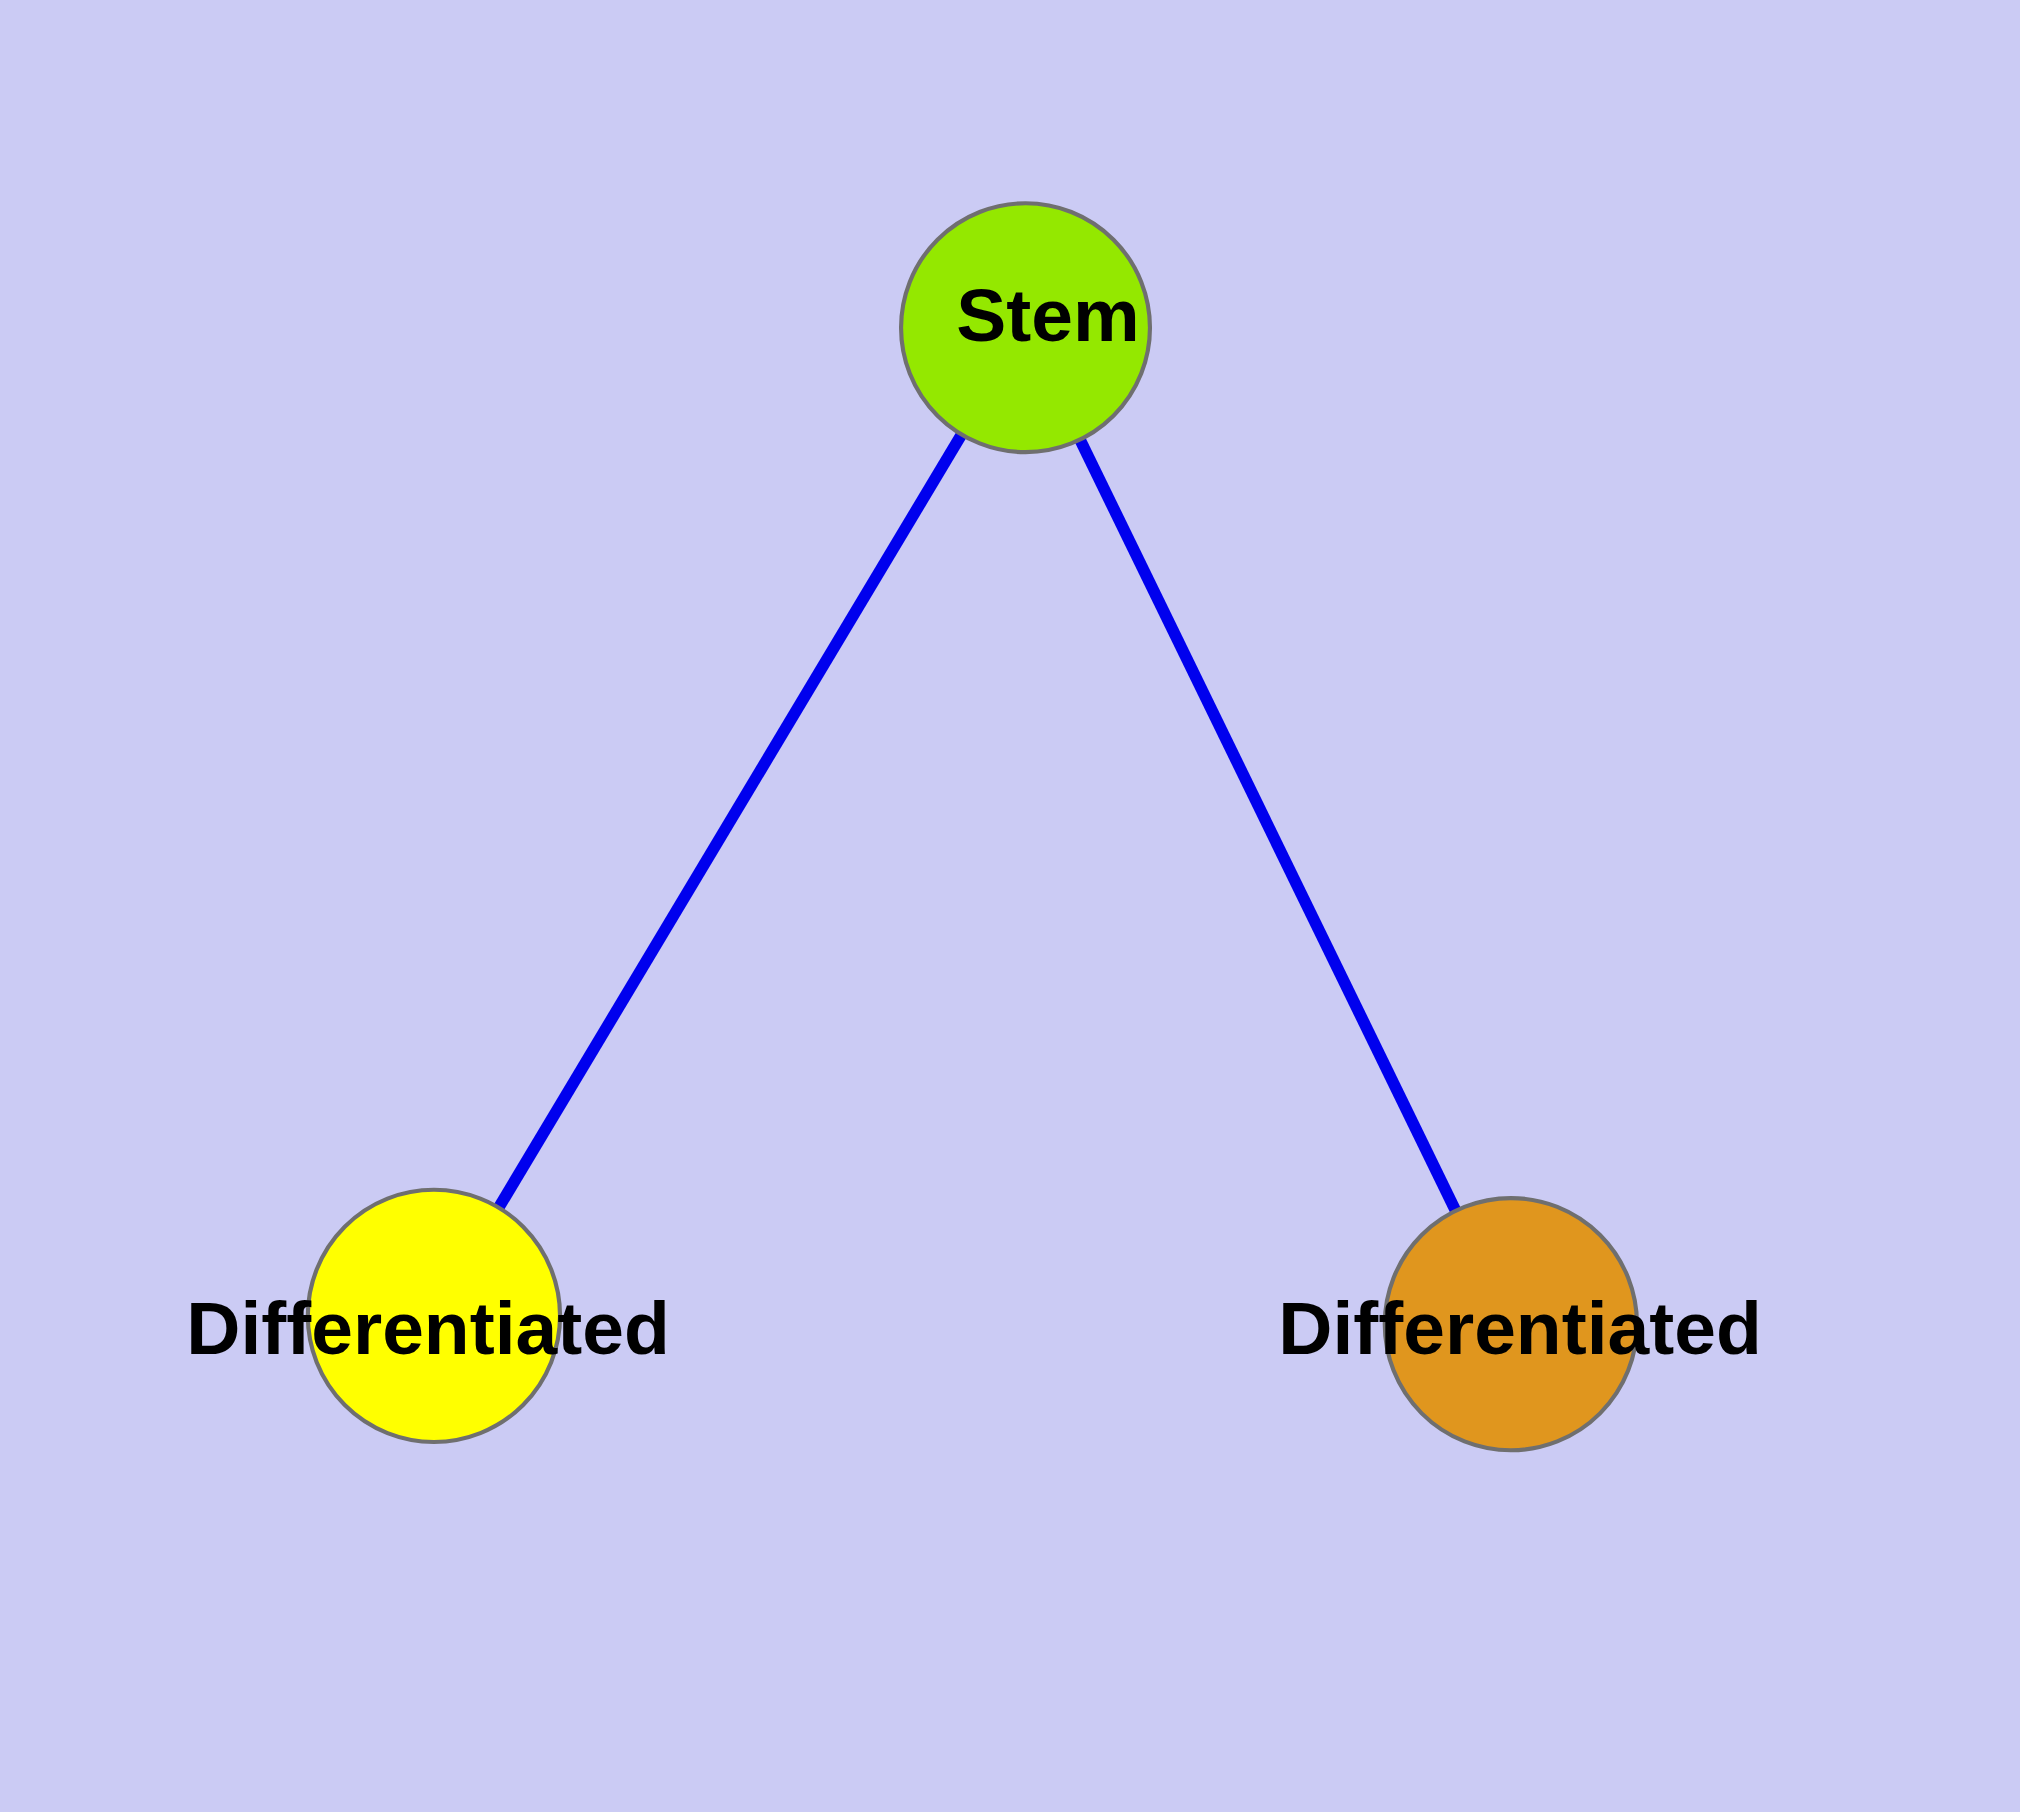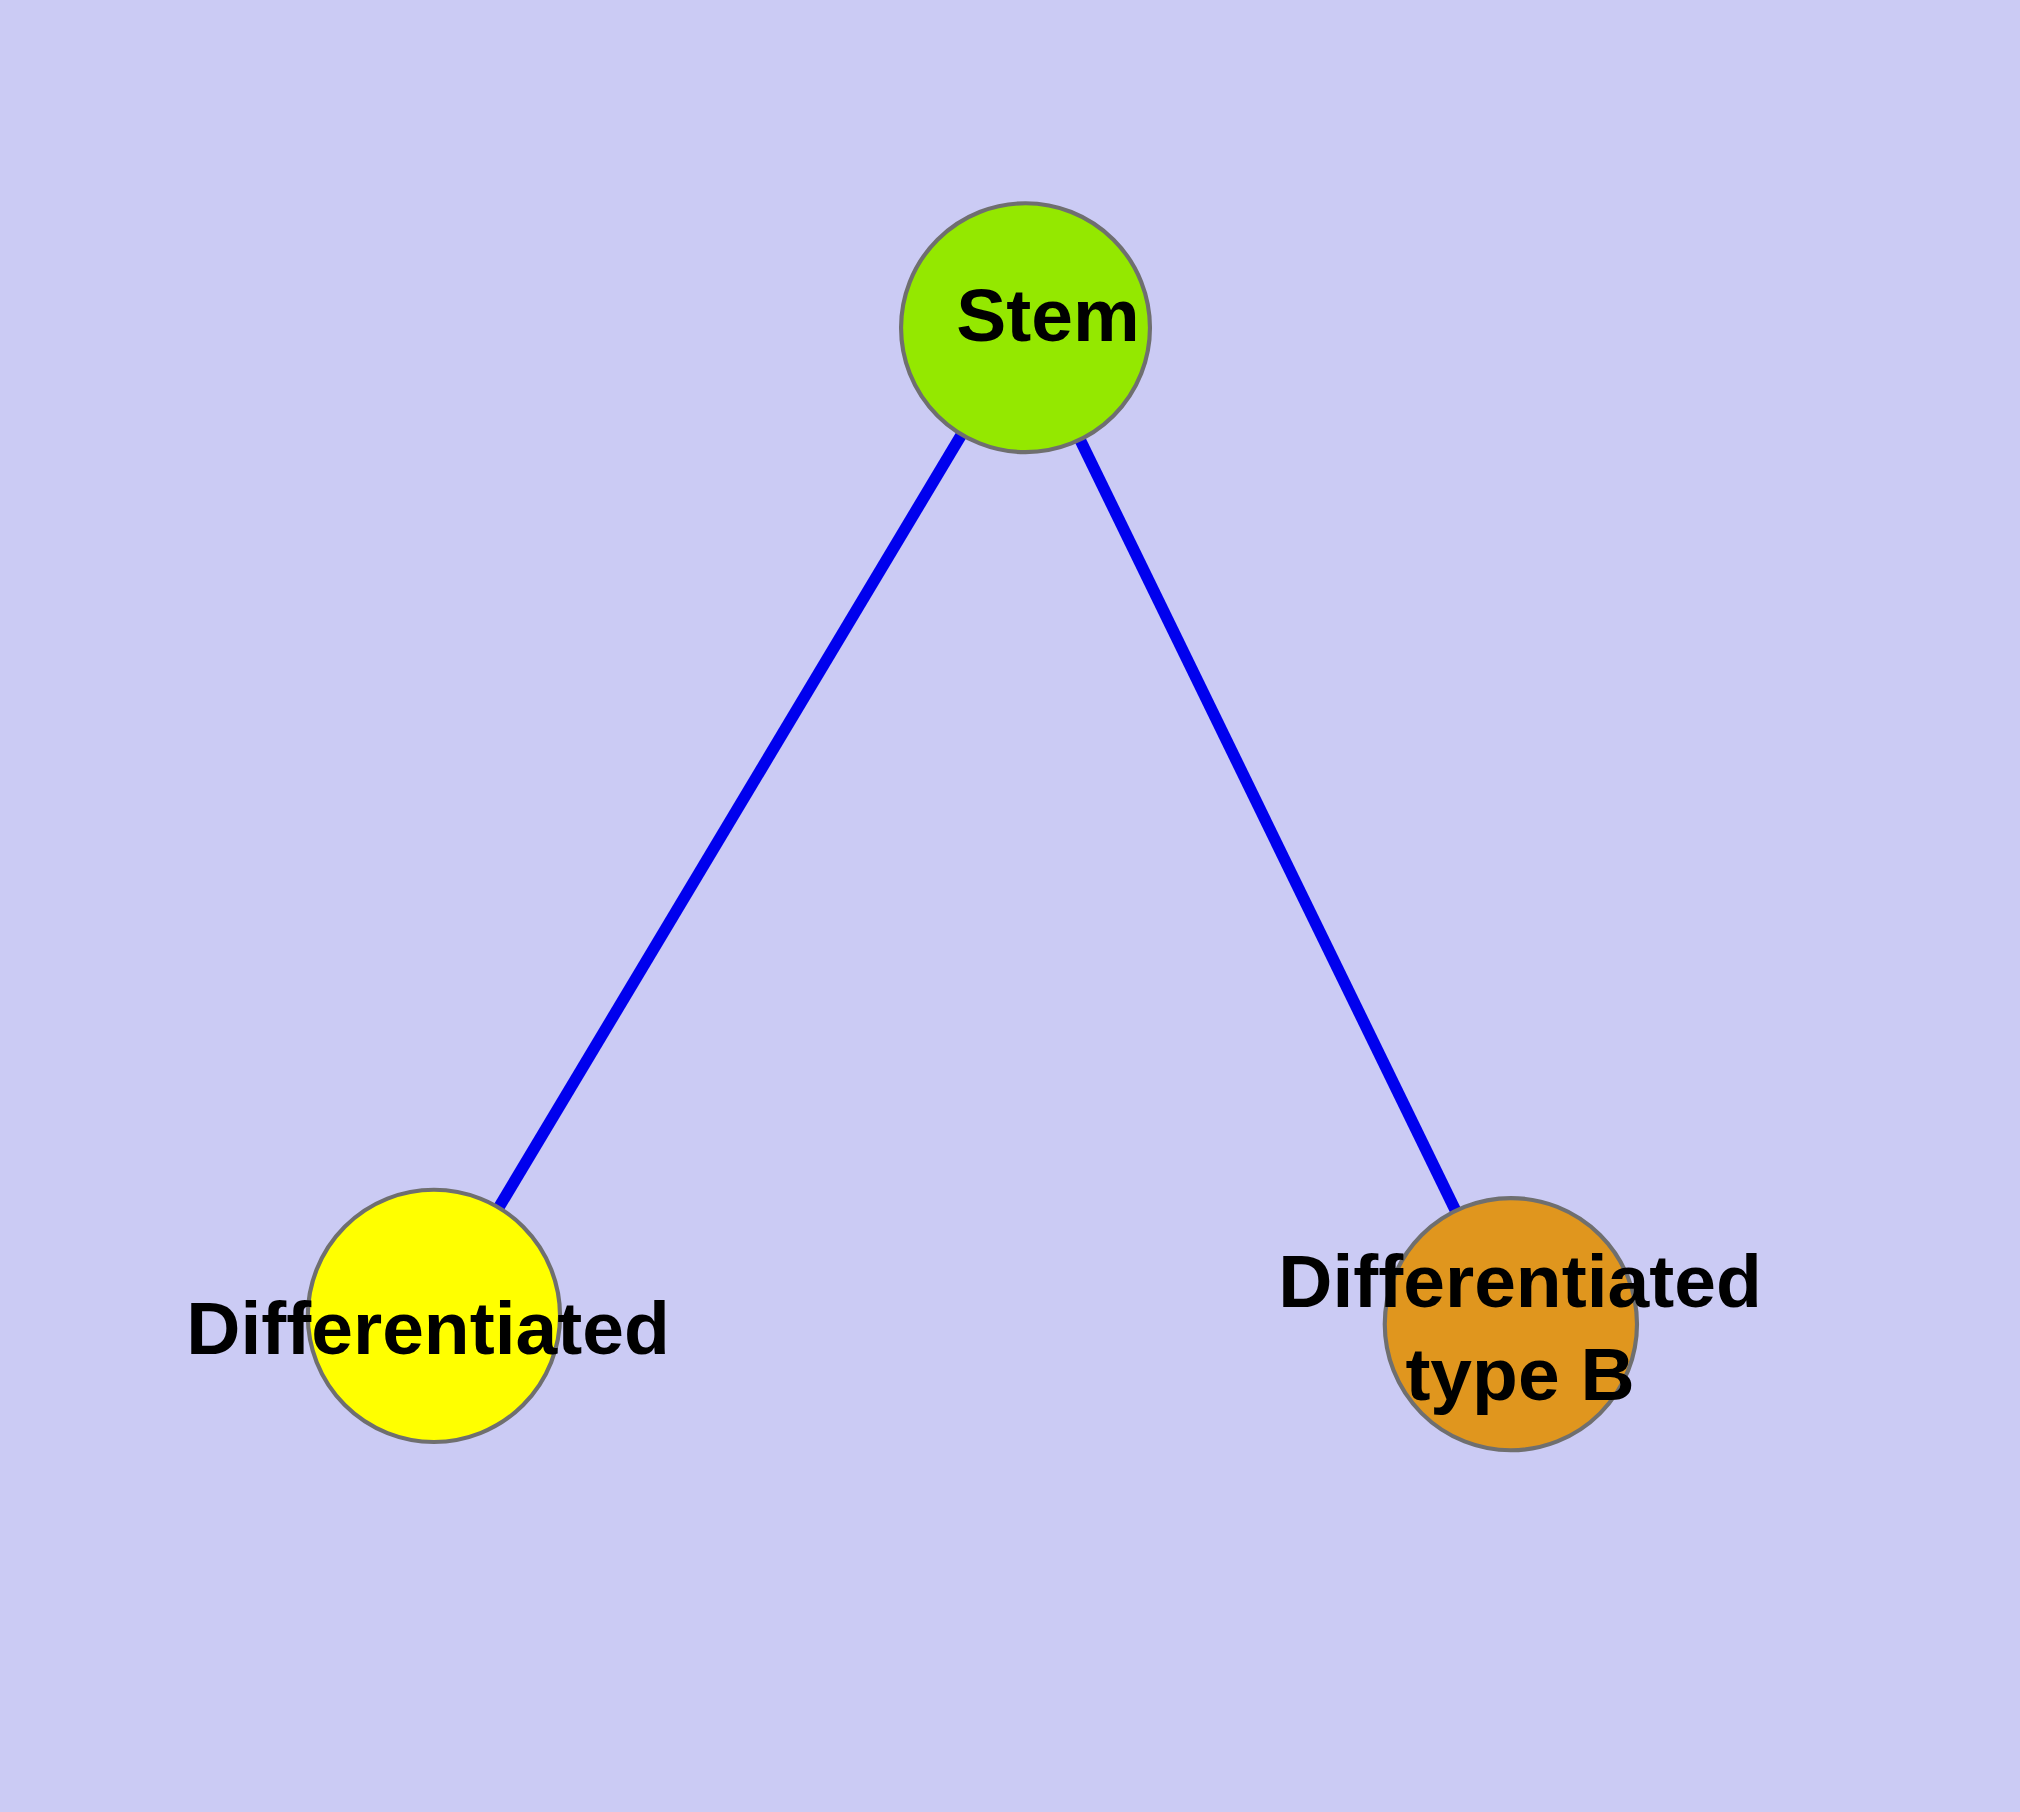--- a/index.html
+++ b/index.html
@@ -64,17 +64,16 @@
   <div class="node-label" style="left:1048px; top:315px;">
     <span class="line">Stem</span>
   </div>
 
   <div class="node-label" style="left:428px; top:1328px;">
     <span class="line">Differentiated</span>
   </div>
 
   <div class="node-label" style="left:1520px; top:1328px;">
     <span class="line">Differentiated</span>
-    <span class="line">type B</span>
   </div>
 
 </div>
 
 
 </body></html>

